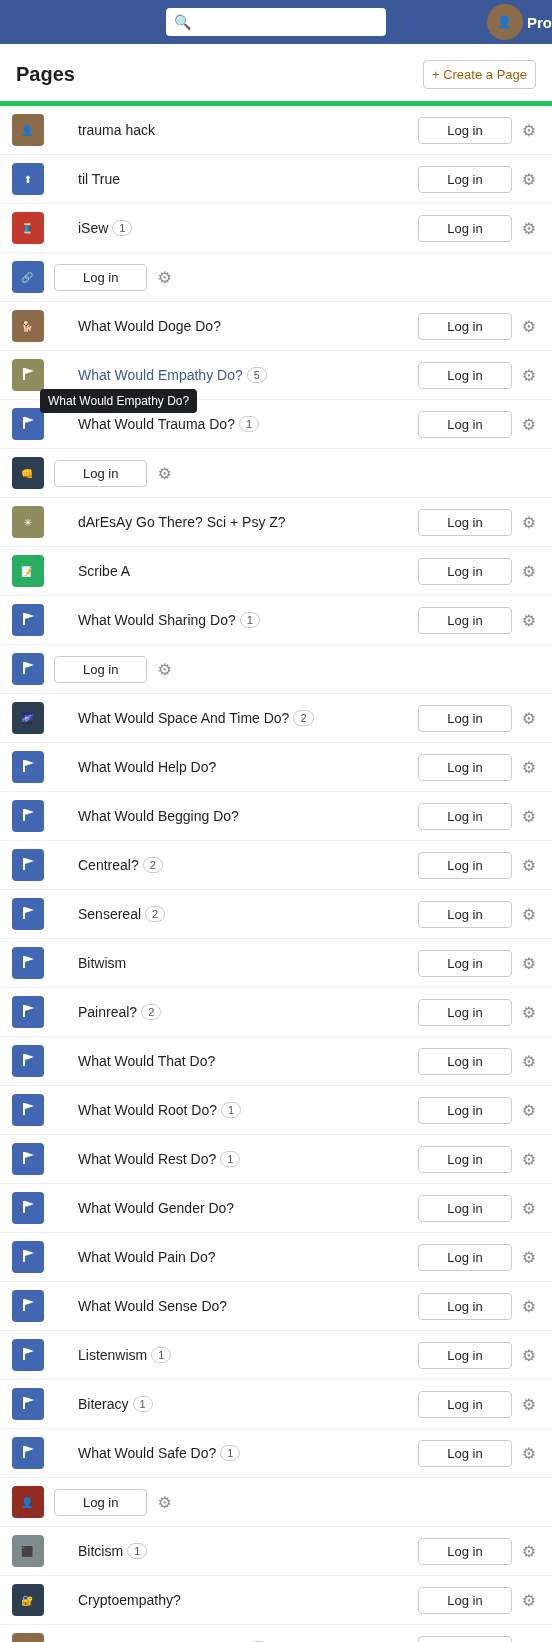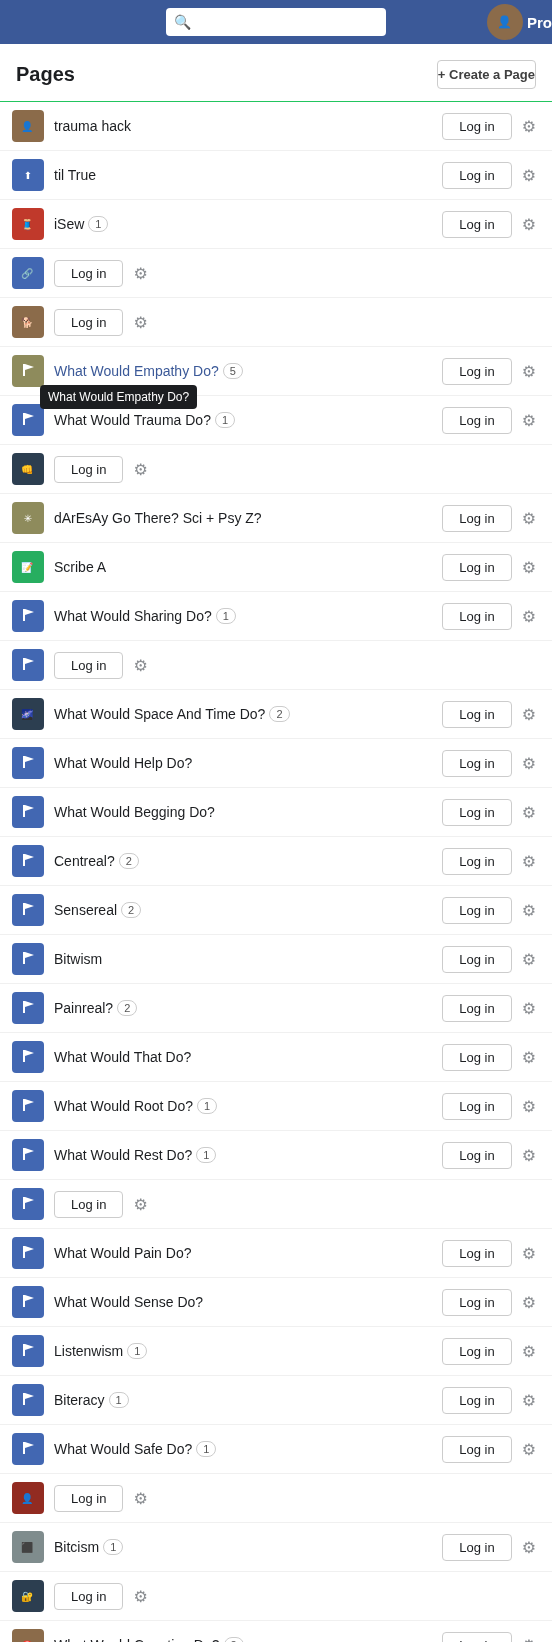--- a/index.html
+++ b/index.html
@@ -67,36 +67,36 @@
       font-weight: bold;
     }
 
     
     .pages-header {
       background: #fff;
       padding: 16px 16px 12px 16px;
       display: flex;
       align-items: center;
       justify-content: space-between;
-      border-bottom: 1px solid #22c55e;
+      border-bottom: 5px solid #22c55e;
     }
     .pages-title {
       font-size: 20px;
       font-weight: bold;
       color: #1c1e21;
     }
     .create-page-btn {
       background: #fff;
       border: 1px solid #ccc;
       border-radius: 4px;
-      padding: 6px 0;
+      padding: 6px 8px;
       font-size: 13px;
-      color: #404040;
+      color: #a16207;
       cursor: pointer;
-      font-weight: 700;
+      font-weight: 400;
     }
 
     
     .page-list {
       background: #fff;
       margin-top: 0;
     }
     .page-item {
       display: flex;
       align-items: center;
@@ -126,20 +126,21 @@
     .page-avatar.gray-blue { background: #7f8c8d; }
     .page-avatar.olive { background: #8e8b5c; }
     .page-avatar.dark-red { background: #922b21; }
 
     .page-name-area {
       flex: 1;
       display: flex;
       align-items: center;
       gap: 4px;
       flex-wrap: wrap;
+      margin-left: 24px;
     }
     .page-name {
       font-size: 14px;
       color: #1c1e21;
       font-weight: 400;
     }
     .page-name.link-style {
       color: #3b5998;
       cursor: pointer;
     }
@@ -157,21 +158,21 @@
     .page-actions {
       display: flex;
       align-items: center;
       gap: 6px;
       flex-shrink: 0;
     }
     .login-btn {
       background: #fff;
       border: 1px solid #ccc;
       border-radius: 4px;
-      padding: 5px 16px;
+      padding: 5px 28px;
       font-size: 13px;
       color: #1c1e21;
       cursor: pointer;
       font-weight: 500;
     }
     .gear-btn {
       background: none;
       border: none;
       cursor: pointer;
       color: #8a8d91;
@@ -257,20 +258,23 @@
       </div>
       <div class="page-actions">
         <button class="login-btn">Log in</button>
         <button class="gear-btn">⚙</button>
       </div>
     </div>
     <div class="page-item">
       <div class="page-avatar brown">
         <span>🐕</span>
       </div>
+      <div class="page-name-area">
+        <span class="page-name">What Would Doge Do?</span>
+      </div>
       <div class="page-actions">
         <button class="login-btn">Log in</button>
         <button class="gear-btn">⚙</button>
       </div>
     </div>
     <div class="page-item">
       <div class="page-avatar olive">
         <span><svg width="16" height="16" viewBox="0 0 16 16" fill="white">
             <rect x="3" y="2" width="2" height="12"></rect>
             <polygon points="5,2 14,5 5,8"></polygon>
@@ -516,20 +520,23 @@
         <button class="gear-btn">⚙</button>
       </div>
     </div>
     <div class="page-item">
       <div class="page-avatar blue">
         <span><svg width="16" height="16" viewBox="0 0 16 16" fill="white">
             <rect x="3" y="2" width="2" height="12"></rect>
             <polygon points="5,2 14,5 5,8"></polygon>
           </svg></span>
       </div>
+      <div class="page-name-area">
+        <span class="page-name">What Would Gender Do?</span>
+      </div>
       <div class="page-actions">
         <button class="login-btn">Log in</button>
         <button class="gear-btn">⚙</button>
       </div>
     </div>
     <div class="page-item">
       <div class="page-avatar blue">
         <span><svg width="16" height="16" viewBox="0 0 16 16" fill="white">
             <rect x="3" y="2" width="2" height="12"></rect>
             <polygon points="5,2 14,5 5,8"></polygon>
@@ -625,20 +632,23 @@
       </div>
       <div class="page-actions">
         <button class="login-btn">Log in</button>
         <button class="gear-btn">⚙</button>
       </div>
     </div>
     <div class="page-item">
       <div class="page-avatar dark">
         <span>🔐</span>
       </div>
+      <div class="page-name-area">
+        <span class="page-name">Cryptoempathy?</span>
+      </div>
       <div class="page-actions">
         <button class="login-btn">Log in</button>
         <button class="gear-btn">⚙</button>
       </div>
     </div>
     <div class="page-item">
       <div class="page-avatar brown">
         <span>🎯</span>
       </div>
       <div class="page-name-area">

